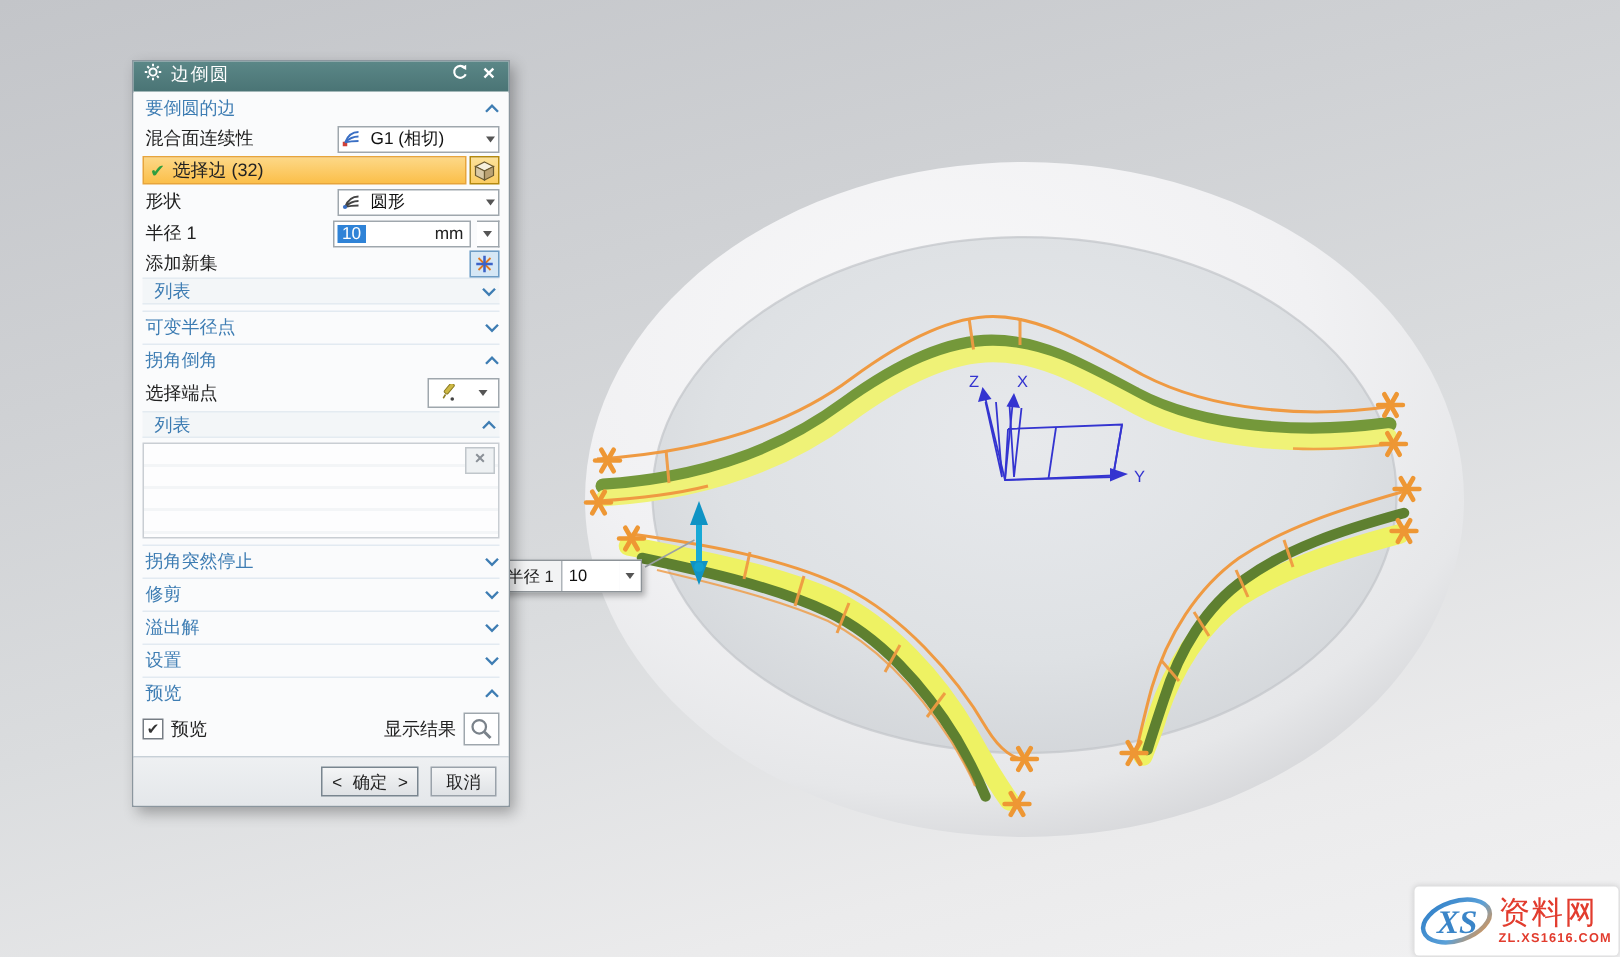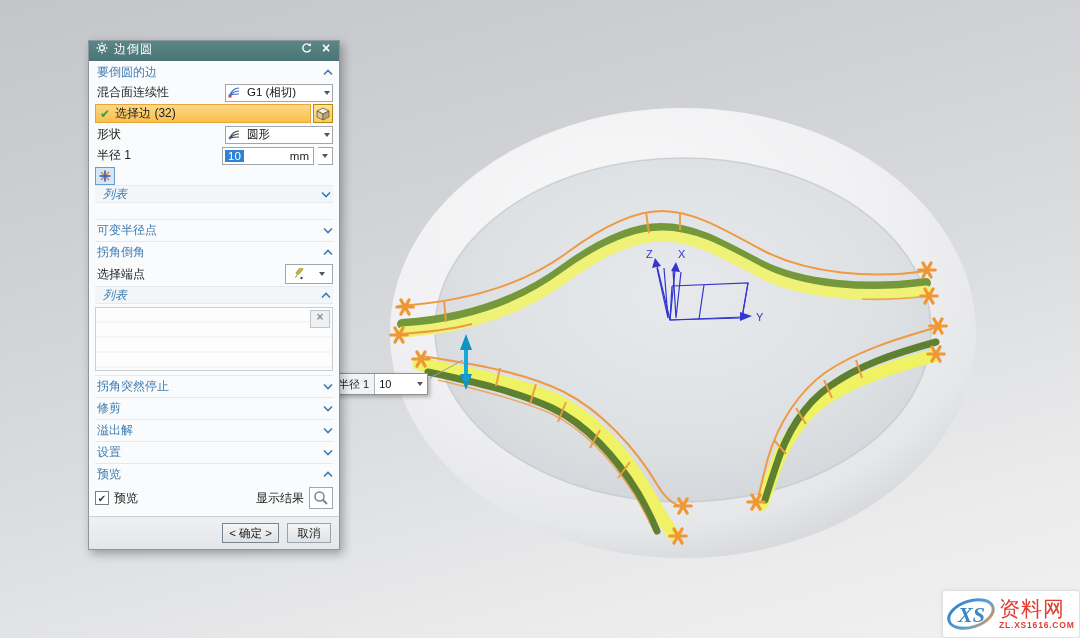--- a/index.html
+++ b/index.html
@@ -35,29 +35,29 @@
   .combo .sel{background:#2f83d7;color:#fff;padding:0 3px;font-size:11.5px;}
   .combo .sp{flex:1;}
   .combo .unit{font-size:11.5px;color:#222;padding-right:2px;}
   .arrbtn{width:15px;height:18px;border:1px solid #9fa7ad;border-left:none;background:#fff;display:flex;align-items:center;justify-content:center;box-sizing:border-box;}
   .hlrow{height:21px;display:flex;align-items:center;gap:2px;}
   .hl{flex:1;height:19px;background:linear-gradient(#fdd887,#fbbf4a);border:1px solid #e7a53c;display:flex;align-items:center;gap:5px;padding:0 4px;box-sizing:border-box;}
   .hl .chk{color:#2f9e3f;font-size:12px;font-weight:bold;}
   .sqbtn{width:20px;height:19px;border:1px solid #b4890f;background:linear-gradient(#fde29b,#fbcd63);display:flex;align-items:center;justify-content:center;box-sizing:border-box;}
   .sqbtn2{width:20px;height:18px;border:1px solid #6d9cc4;background:#d5e7f5;display:flex;align-items:center;justify-content:center;box-sizing:border-box;}
   .pick{width:48px;height:20px;border:1px solid #9fa7ad;background:#fff;display:flex;align-items:center;justify-content:space-around;box-sizing:border-box;}
-  .lhdr{height:16px;background:#f3f6f8;border-top:1px solid #e4ebf1;border-bottom:1px solid #e4ebf1;display:flex;align-items:center;justify-content:space-between;color:#3e7db3;padding:0 2px 0 8px;font-style:italic;}
+  .lhdr{height:16px;background:#f3f6f8;border-top:1px solid #e4ebf1;border-bottom:1px solid #e4ebf1;display:flex;align-items:center;justify-content:space-between;color:#3e7db3;padding:0 2px 0 8px;}
   .lbox{position:relative;height:62px;margin:3px 0 4px 0;border:1px solid #c9ced3;background:repeating-linear-gradient(180deg,#fdfdfe 0 13px,#f3f5f7 13px 15px);}
   .lbox .xb{position:absolute;right:2px;top:2px;width:18px;height:16px;border:1px solid #c0c6cb;background:#eef1f3;color:#8a9097;font-size:12px;line-height:13px;text-align:center;font-weight:bold;}
   .pvrow{height:28px;display:flex;align-items:center;gap:5px;}
   .cb{width:12px;height:12px;border:1px solid #767d84;background:#fff;display:flex;align-items:center;justify-content:center;font-size:10px;color:#333;}
   .pvrow .sp{flex:1;}
   .mag{width:24px;height:22px;border:1px solid #9fa7ad;background:#fff;display:flex;align-items:center;justify-content:center;box-sizing:border-box;}
   .foot{height:32px;background:linear-gradient(#eef0f2,#e4e7ea);border-top:1px solid #c7d0d7;display:flex;align-items:center;justify-content:flex-end;gap:8px;padding:0 8px;}
-  .btn{height:20px;min-width:44px;border:1px solid #9aa2aa;background:linear-gradient(#f4f5f6,#dfe2e5);font-size:11.5px;color:#222;display:flex;align-items:center;justify-content:center;padding:0 6px;font-family:Liberation Sans, sans-serif;}
+  .btn{height:20px;min-width:44px;border:1px solid #9aa2aa;background:linear-gradient(#f4f5f6,#dfe2e5);font-size:11.5px;color:#222;display:flex;align-items:center;justify-content:center;padding:0 6px;font-family:Liberation Mono, monospace;}
   .btn.ok{border-color:#79858f;}
   .chev{display:flex;align-items:center;}
   
   .wm{position:absolute;left:943px;top:591px;width:136px;height:46px;background:#fff;z-index:20;border-radius:3px;
       display:flex;align-items:center;gap:2px;padding:0 2px;box-sizing:border-box;box-shadow:0 0 4px rgba(0,0,0,.15);}
   .wm .col{display:flex;flex-direction:column;line-height:1;}
   .wm .nm{color:#e23c2e;font-size:21px;font-weight:normal;letter-spacing:1px;}
   .wm .url{color:#e23c2e;font-size:8.5px;font-weight:bold;letter-spacing:.8px;margin-top:2px;font-family:Liberation Sans, sans-serif;}
 </style>
 </head>
@@ -253,40 +253,41 @@
         <span class="sel">10</span>
         <span class="sp"></span>
         <span class="unit">mm</span>
       </div>
       <span class="arrbtn">
           <span class="tri-d"></span>
         </span>
     </div>
 
     <div class="row" style="height:19px;">
+      <span class="lab">添加新集</span>
       <span class="sqbtn2">
         <svg width="12" height="12" viewBox="0 0 12 12">
             <line x1="2" y1="2" x2="10" y2="10" stroke="#e07820" stroke-width="1.2"></line>
             <line x1="10" y1="2" x2="2" y2="10" stroke="#e07820" stroke-width="1.2"></line>
             <line x1="6" y1="0.5" x2="6" y2="11.5" stroke="#3a62c8" stroke-width="1.7"></line>
             <line x1="0.5" y1="6" x2="11.5" y2="6" stroke="#3a62c8" stroke-width="1.7"></line>
           </svg>
       </span>
     </div>
 
     <div class="lhdr">
       <span>列表</span>
       <span class="chev">
           <svg width="10" height="7" viewBox="0 0 10 7">
             <path d="M1,1.5 L5,5.5 L9,1.5" fill="none" stroke="#3e7db3" stroke-width="1.6"></path>
           </svg>
         </span>
     </div>
 
-    <div class="grp" style="margin-top:16px;">
+    <div class="grp" style="margin-top:4px;">
       <span class="gl">可变半径点</span>
       <span class="chev">
           <svg width="10" height="7" viewBox="0 0 10 7">
             <path d="M1,1.5 L5,5.5 L9,1.5" fill="none" stroke="#3e7db3" stroke-width="1.6"></path>
           </svg>
         </span>
     </div>
 
     <div class="grp">
       <span class="gl">拐角倒角</span>

